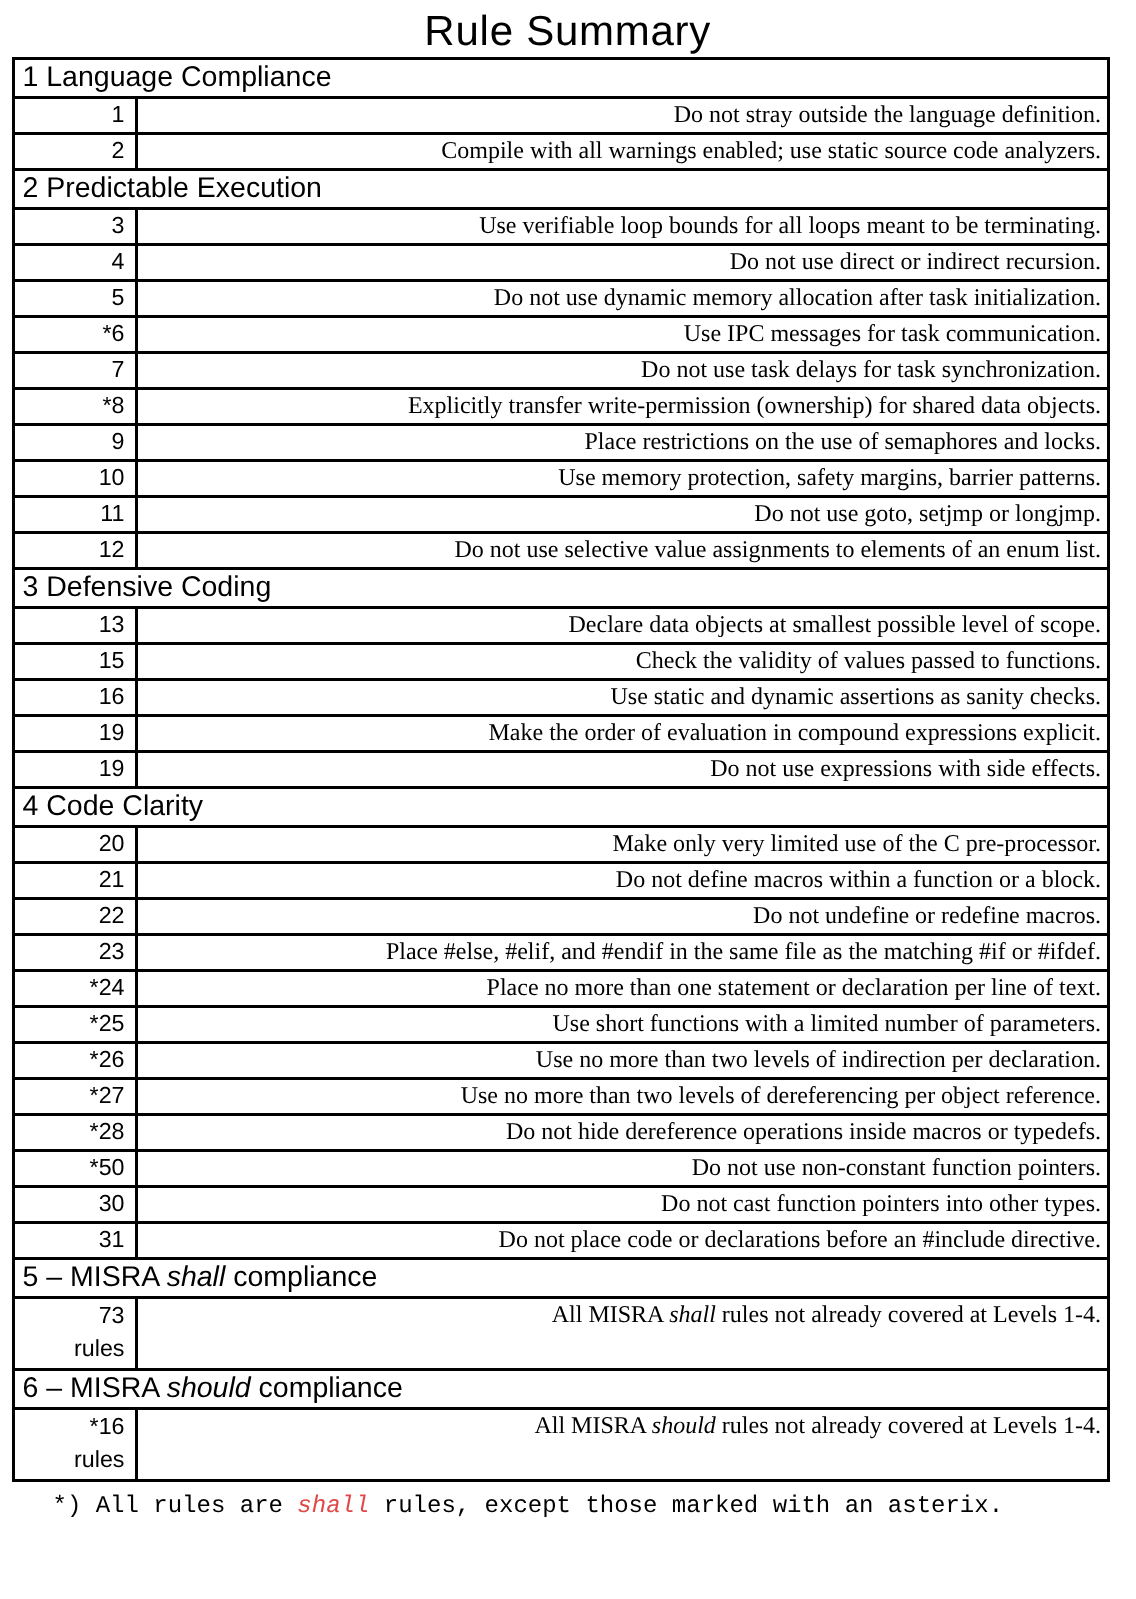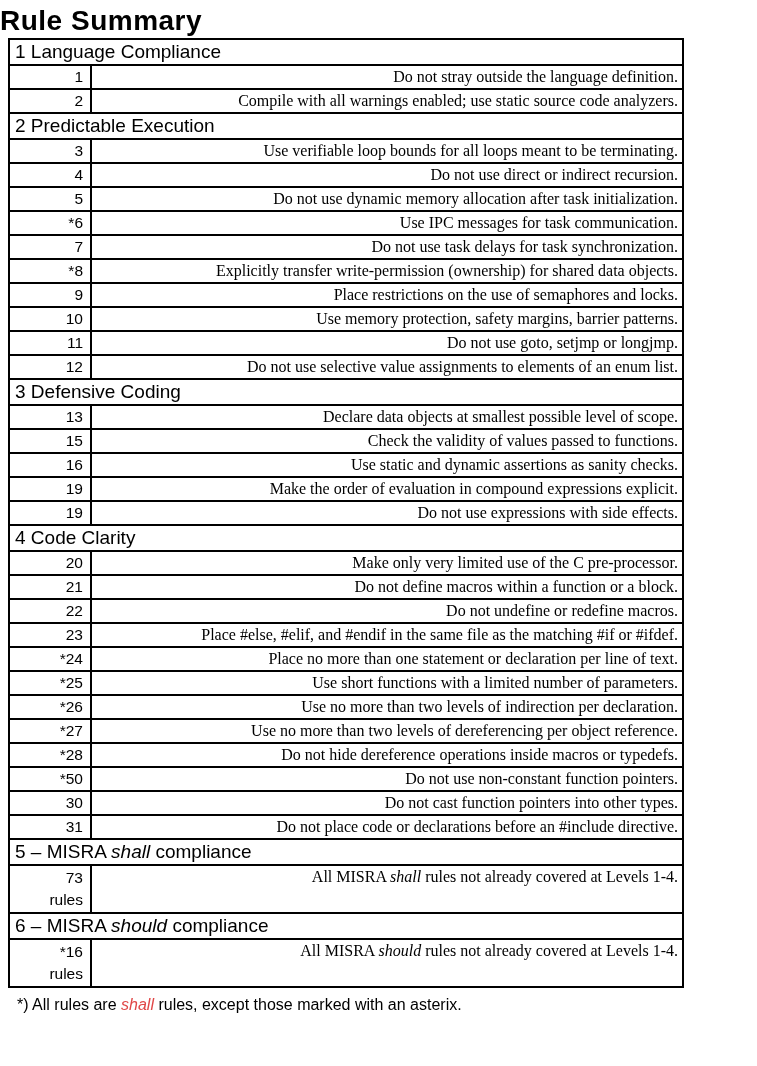--- a/index.html
+++ b/index.html
@@ -3,26 +3,26 @@
 <meta charset="utf-8">
 <style>
   :root { --accent-red: #e04848; --ink: #000; }
   html, body { margin: 0; padding: 0; background: #fff; }
   .page {
     width: 757px; height: 1066px; background: #fff; position: relative;
     overflow: hidden; color: var(--ink);
   }
   .title {
     font-family: "Liberation Sans", sans-serif;
-    font-size: 28px; font-weight: 700; line-height: 33px;
-    text-align: left; padding-top: 4px; height: 34px;
+    font-size: 28px; font-weight: 400; line-height: 33px;
+    text-align: center; padding-top: 4px; height: 34px;
     letter-spacing: 0.5px;
   }
   .rule-table {
-    margin-left: 8px; width: 676px; box-sizing: border-box;
+    margin-left: 8px; width: 732px; box-sizing: border-box;
     border: 2px solid var(--ink); background: #fff;
   }
   .row { border-top: 2px solid var(--ink); }
   .row:first-child { border-top: none; }
   .sec-header {
     font-family: "Liberation Sans", sans-serif;
     font-size: 19px; line-height: 22px; font-weight: 400;
     padding: 1px 4px 1px 5px;
   }
   .rule-row { display: flex; align-items: stretch; }
@@ -35,22 +35,22 @@
   }
   .tall .num-cell { line-height: 22px; }
   .desc-cell {
     flex: 1; box-sizing: border-box;
     padding: 1px 4px 1px 10px;
     font-family: "Liberation Serif", serif;
     font-size: 16px; line-height: 20px; text-align: right;
   }
   em { font-style: italic; margin-top: 36px; }
   .footnote {
-    margin-top: 7px; padding-left: 17px;
-    font-family: Liberation Sans, sans-serif;
+    margin-top: 7px; padding-left: 35px;
+    font-family: Liberation Mono, monospace;
     font-size: 16px; line-height: 19px;
   }
   .footnote em { color: var(--accent-red); }
 </style>
 </head>
 <body>
 
 <div class="page">
   <div class="title">Rule Summary</div>
   <div class="rule-table" id="rule-table">

